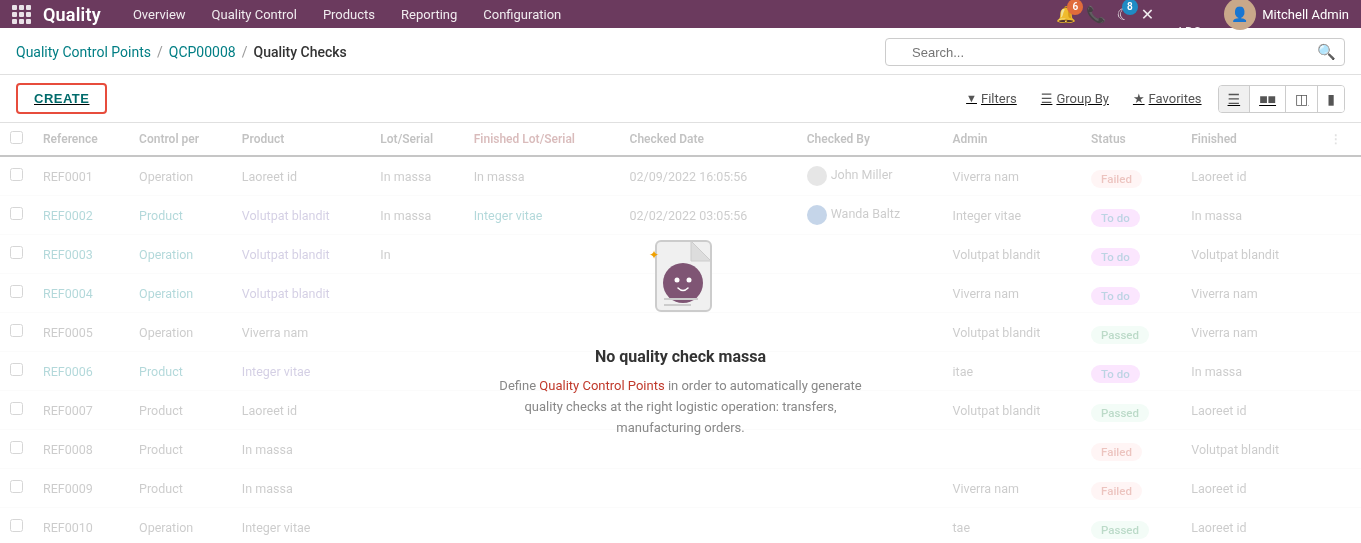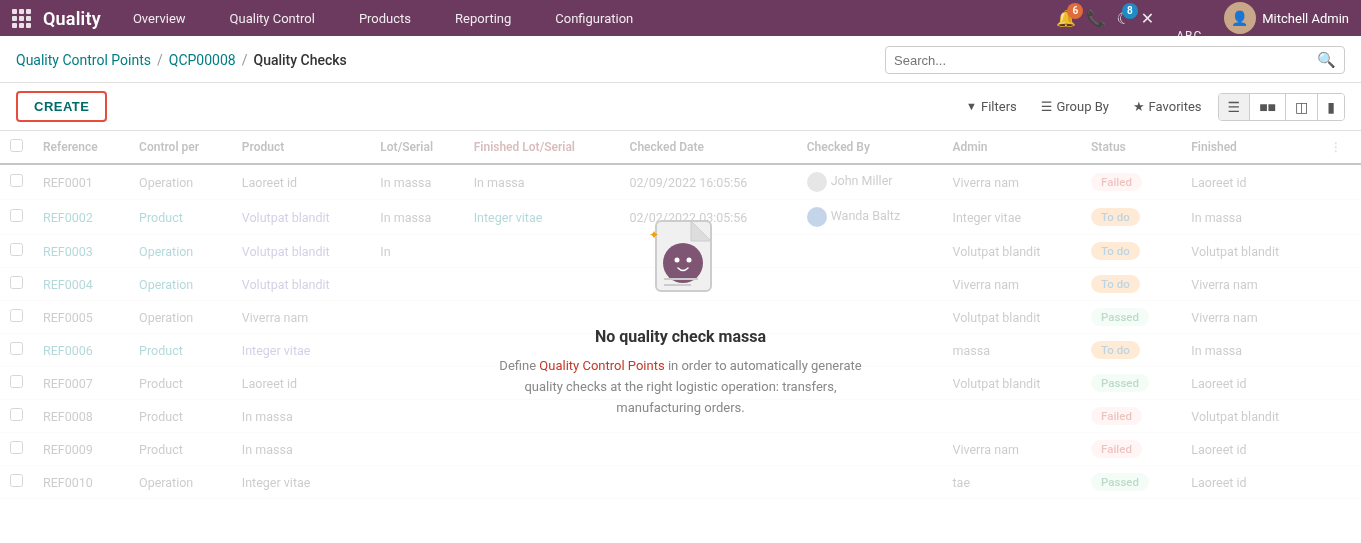--- a/index.html
+++ b/index.html
@@ -2,21 +2,21 @@
 <html><head>
   <meta charset="utf-8">
   <style>
     * { box-sizing: border-box; margin: 0; padding: 0; }
     body { font-family: -apple-system, BlinkMacSystemFont, 'Segoe UI', Roboto, sans-serif; font-size: 13px; background: #fff; }
 
     
     .topbar {
       background: #6b3a5e;
       color: #fff;
-      height: 36px;
+      height: 28px;
       display: flex;
       align-items: center;
       padding: 0 12px;
       gap: 4px;
     }
     .topbar-apps-icon {
       display: grid;
       grid-template-columns: repeat(3,5px);
       grid-template-rows: repeat(3,5px);
       gap: 2px;
@@ -31,21 +31,21 @@
     .topbar-brand {
       font-size: 18px;
       font-weight: 600;
       color: #fff;
       margin-right: 16px;
       letter-spacing: 0.2px;
     }
     .topbar-nav {
       display: flex;
       align-items: center;
-      gap: 20px;
+      gap: 2px;
       flex: 1;
     }
     .nav-item {
       color: rgba(255,255,255,0.9);
       padding: 6px 12px;
       border-radius: 4px;
       cursor: pointer;
       font-size: 13px;
     }
     .topbar-right {
@@ -121,30 +121,32 @@
       border-radius: 4px;
       padding: 4px 8px;
       width: 460px;
     }
     .search-bar input {
       border: none;
       outline: none;
       flex: 1;
       font-size: 13px;
       color: #333;
+      margin-left: 18px;
     }
     .search-icon-btn { color: #555; cursor: pointer; font-size: 15px; }
 
     
     .toolbar {
       padding: 8px 16px;
       display: flex;
       align-items: center;
       justify-content: space-between;
       border-bottom: 1px solid #e0e0e0;
+      text-decoration: underline;
     }
     .toolbar-left { display: flex; align-items: center; gap: 8px; }
     .toolbar-right { display: flex; align-items: center; gap: 8px; }
     .btn-create {
       background: #fff;
       border: 2px solid #e74c3c;
       color: #006b6b;
       font-weight: 700;
       font-size: 13px;
       padding: 6px 16px;
@@ -204,23 +206,24 @@
       font-size: 12.5px;
     }
     .td-link { color: #017e84; }
     .td-link-purple { color: #6e5fa5; }
     .status-badge {
       display: inline-block;
       padding: 2px 10px;
       border-radius: 20px;
       font-size: 11.5px;
       font-weight: 500;
+      margin-top: 6px;
     }
     .badge-failed { background: #fdd; color: #c0392b; }
-    .badge-todo { background: #fdba74; color: #1f6fa0; }
+    .badge-todo { background: #f0abfc; color: #1f6fa0; }
     .badge-passed { background: #d5f5e3; color: #1e8449; }
 
     
     .modal-overlay {
       position: absolute;
       top: 0; left: 0; right: 0; bottom: 0;
       display: flex;
       align-items: center;
       justify-content: center;
       background: rgba(255,255,255,0.7);
@@ -432,21 +435,21 @@
   </tr>
         <tr>
     <td><input type="checkbox" style=""></td>
     <td class="td-link">REF0006</td>
     <td class="td-link">Product</td>
     <td class="td-link-purple">Integer vitae</td>
     <td></td>
     <td class="td-link"></td>
     <td></td>
     <td></td>
-    <td>massa</td>
+    <td>itae</td>
     <td><span class="status-badge badge-todo">To do</span></td>
     <td>In massa</td>
     <td></td>
   </tr>
         <tr>
     <td><input type="checkbox" style=""></td>
     <td>REF0007</td>
     <td>Product</td>
     <td>Laoreet id</td>
     <td></td>

